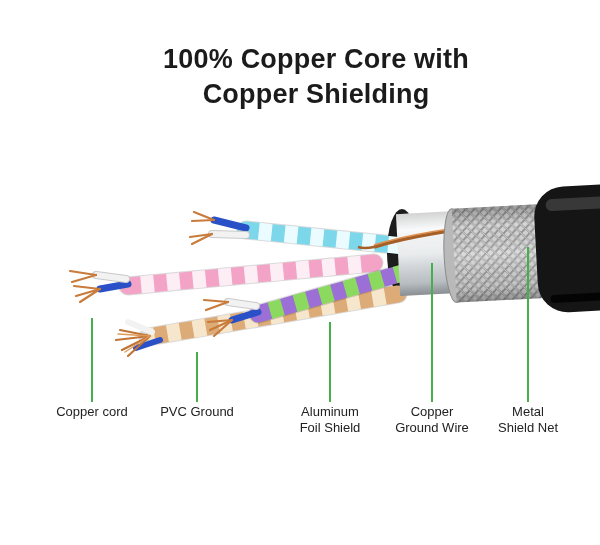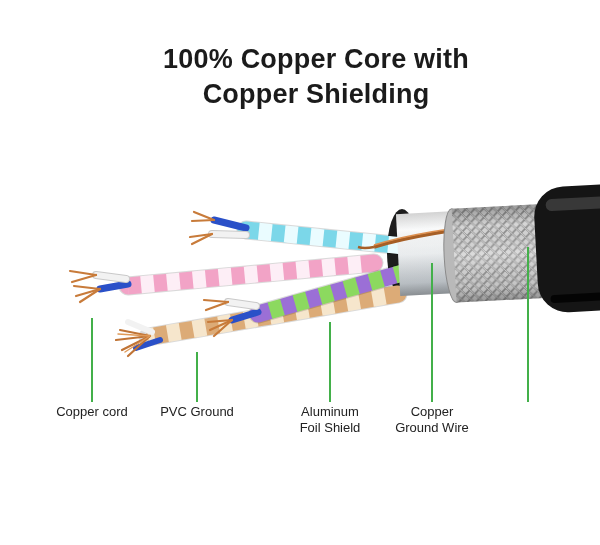--- a/index.html
+++ b/index.html
@@ -176,14 +176,18 @@
     <span></span>
   </div>
   <div class="lbl" style="left:432px">
     <span>Copper</span>
     <span>Ground Wire</span>
   </div>
   <div class="lbl" style="left:330px">
     <span>Aluminum</span>
     <span>Foil Shield</span>
   </div>
+  <div class="lbl" style="left:528px">
+    <span>Metal</span>
+    <span>Shield Net</span>
+  </div>
 
 </div>
 
 </body></html>

